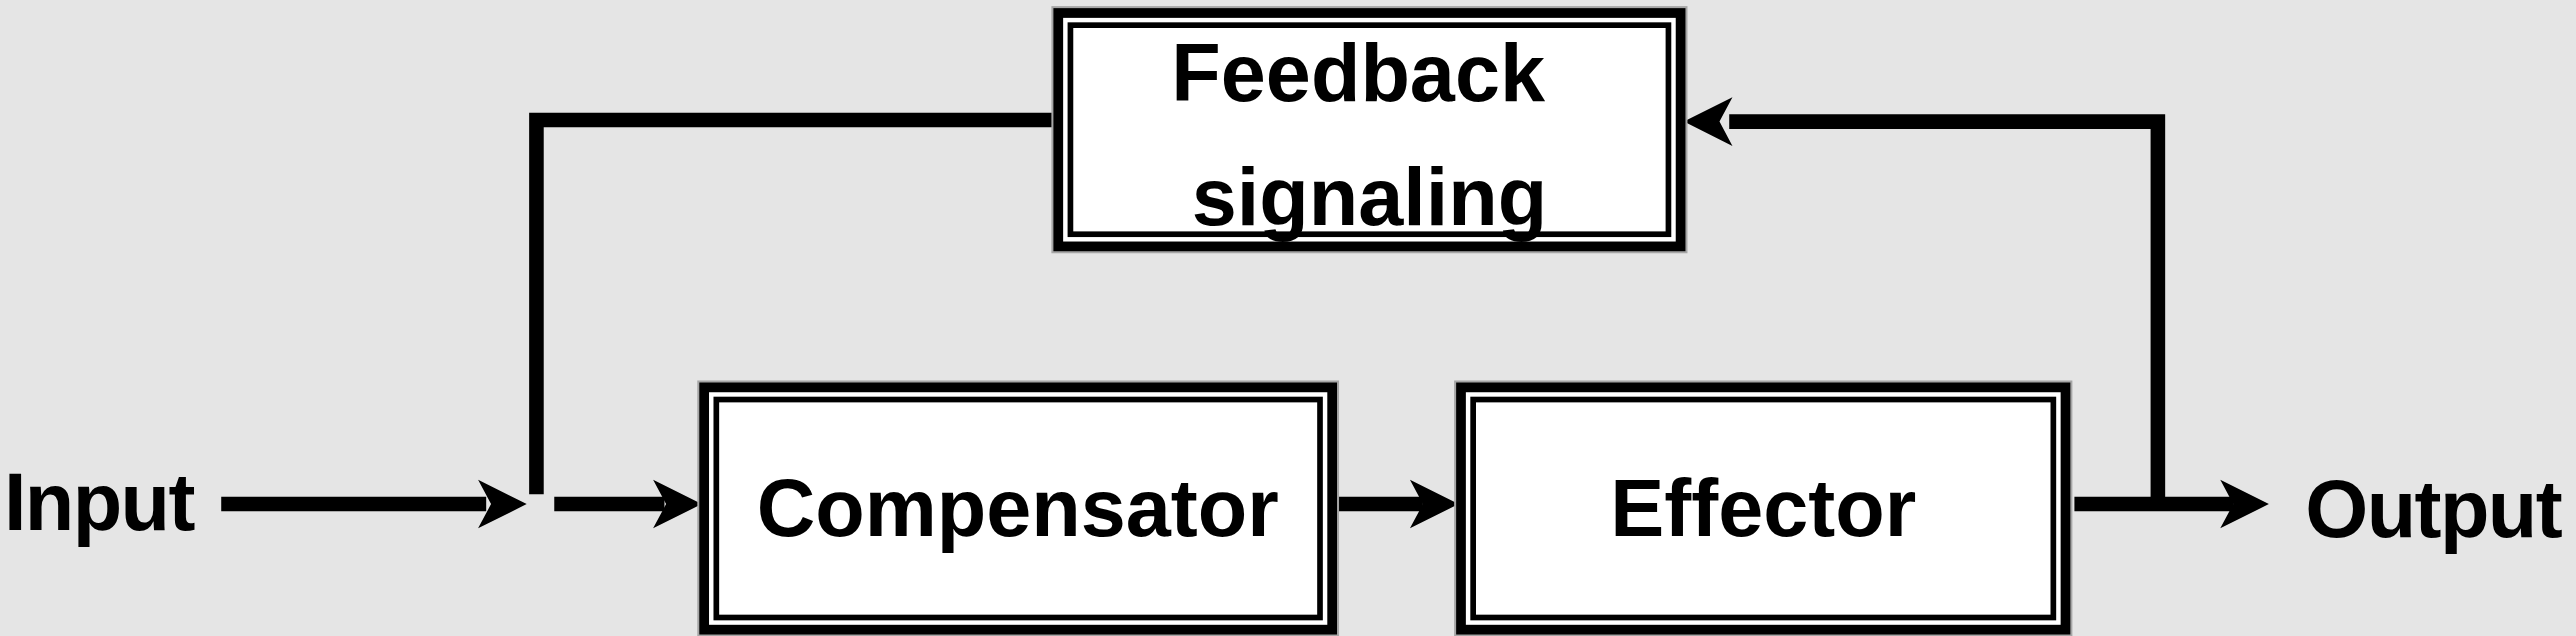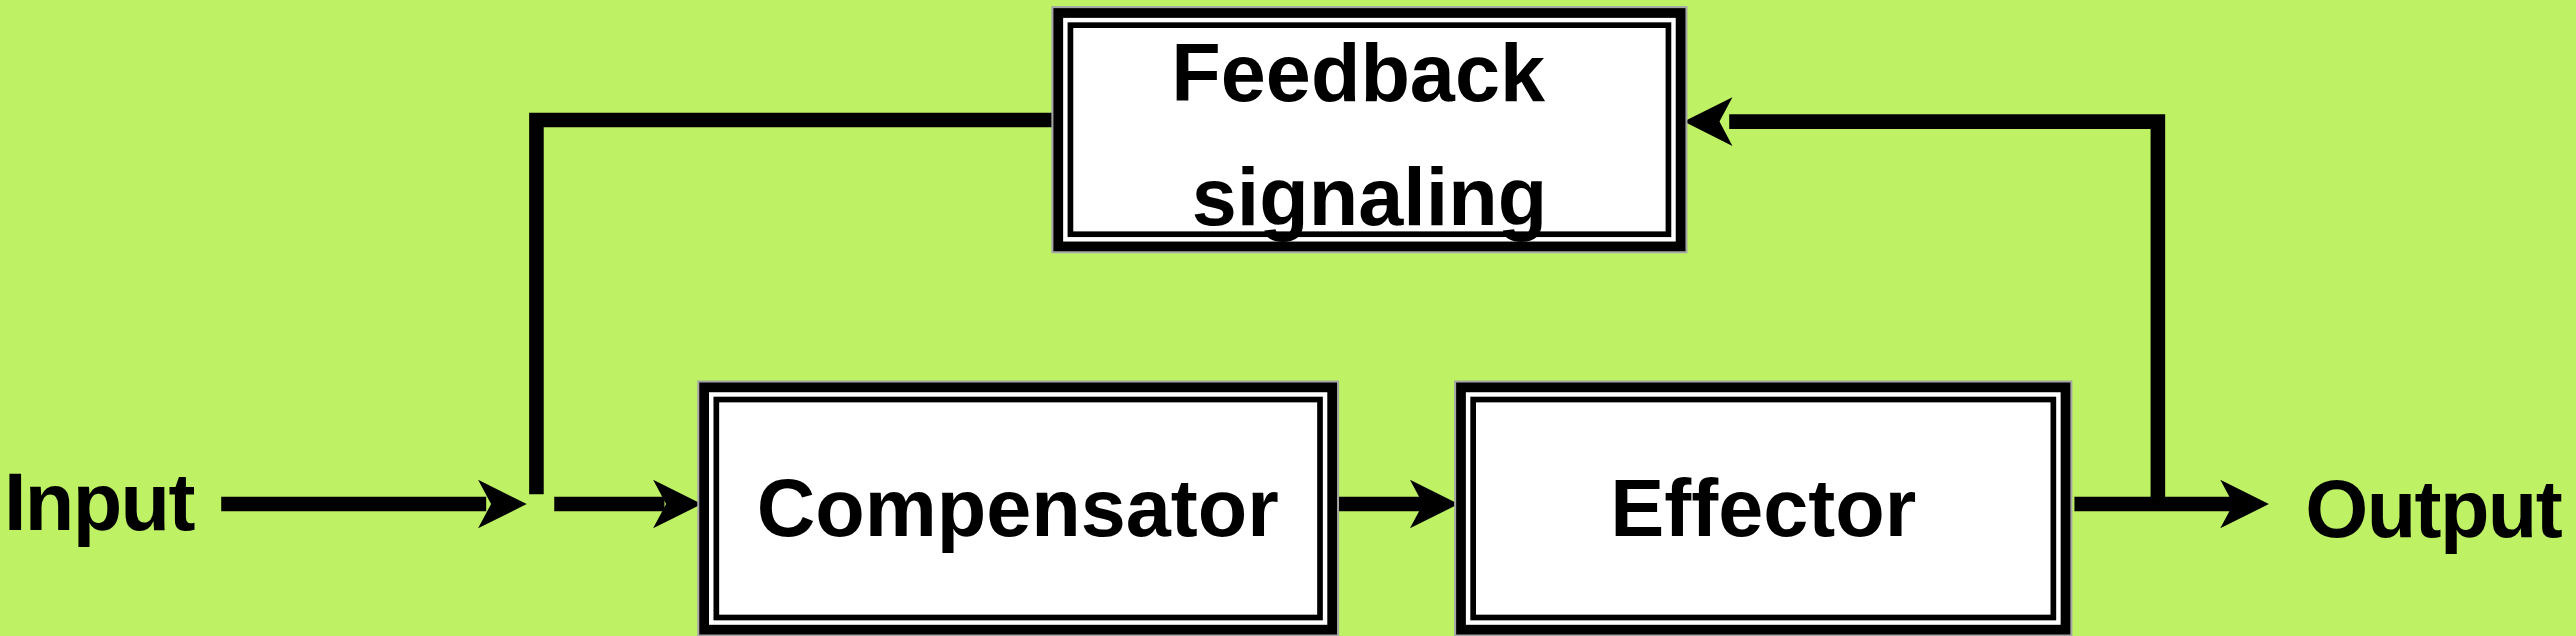--- a/index.html
+++ b/index.html
@@ -4,21 +4,21 @@
 <style>
   html, body {
     margin: 0;
     padding: 0;
     background: #ffffff;
   }
   .stage {
     position: relative;
     width: 2576px;
     height: 637px;
-    background: #bef264;
+    background: #e5e5e5;
     overflow: hidden;
   }
   svg text {
     font-family: "Liberation Sans", "DejaVu Sans", sans-serif;
     font-weight: 700;
     fill: #000000;
   }
   .node-label { font-size: 100px; }
   .io-label   { font-size: 100px; letter-spacing: -2px; }
 </style>

